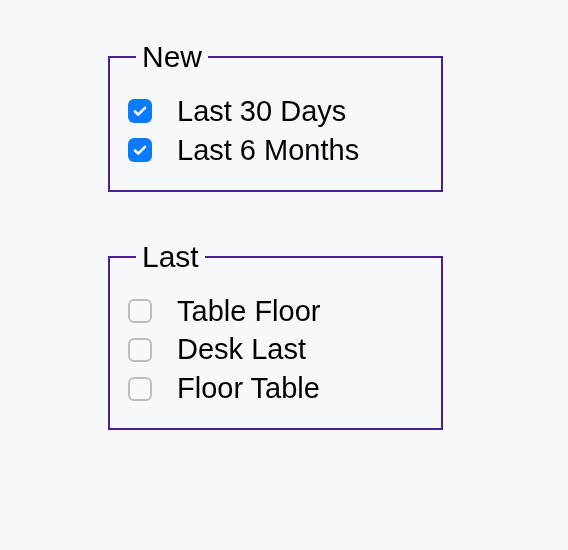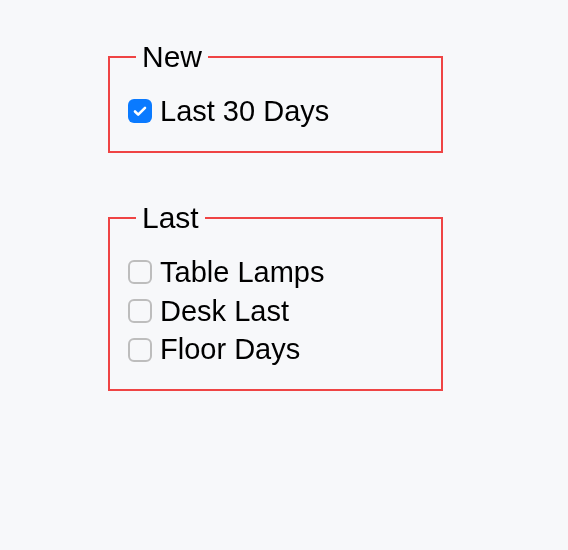--- a/index.html
+++ b/index.html
@@ -8,35 +8,35 @@
       padding: 0;
     }
     body {
       background: #f7f8fa;
       font-family: -apple-system, BlinkMacSystemFont, "Segoe UI", Helvetica, Arial, sans-serif;
       width: 568px;
       height: 550px;
       padding: 40px 0 0 108px;
     }
     fieldset {
-      border: 2px solid #ef4444;
+      border: 2px solid #4c1d95;
       width: 335px;
       padding: 16px 18px 22px 18px;
       margin-bottom: 48px;
     }
     legend {
       font-size: 30px;
       color: #000;
       padding: 0 6px;
       margin-left: 8px;
     }
     .row {
       display: flex;
       align-items: center;
-      gap: 8px;
+      gap: 25px;
       margin-top: 4px;
     }
     .checkbox {
       width: 24px;
       height: 24px;
       border-radius: 6px;
       display: inline-flex;
       align-items: center;
       justify-content: center;
       flex-shrink: 0;
@@ -65,29 +65,37 @@
 <fieldset>
   <legend>New</legend>
   <div class="row">
     <span class="checkbox checked">
       <svg viewBox="0 0 16 16">
           <path d="M3 8.5 L6.2 11.7 L13 4.9" stroke="#fff" stroke-width="2.6" fill="none" stroke-linecap="round" stroke-linejoin="round"></path>
         </svg>
     </span>
     <span class="label">Last 30 Days</span>
   </div>
+  <div class="row">
+    <span class="checkbox checked">
+      <svg viewBox="0 0 16 16">
+          <path d="M3 8.5 L6.2 11.7 L13 4.9" stroke="#fff" stroke-width="2.6" fill="none" stroke-linecap="round" stroke-linejoin="round"></path>
+        </svg>
+    </span>
+    <span class="label">Last 6 Months</span>
+  </div>
 </fieldset>
 
 <fieldset>
   <legend>Last</legend>
   <div class="row">
     <span class="checkbox unchecked"></span>
-    <span class="label">Table Lamps</span>
+    <span class="label">Table Floor</span>
   </div>
   <div class="row">
     <span class="checkbox unchecked"></span>
     <span class="label">Desk Last</span>
   </div>
   <div class="row">
     <span class="checkbox unchecked"></span>
-    <span class="label">Floor Days</span>
+    <span class="label">Floor Table</span>
   </div>
 </fieldset>
 
 </body></html>

